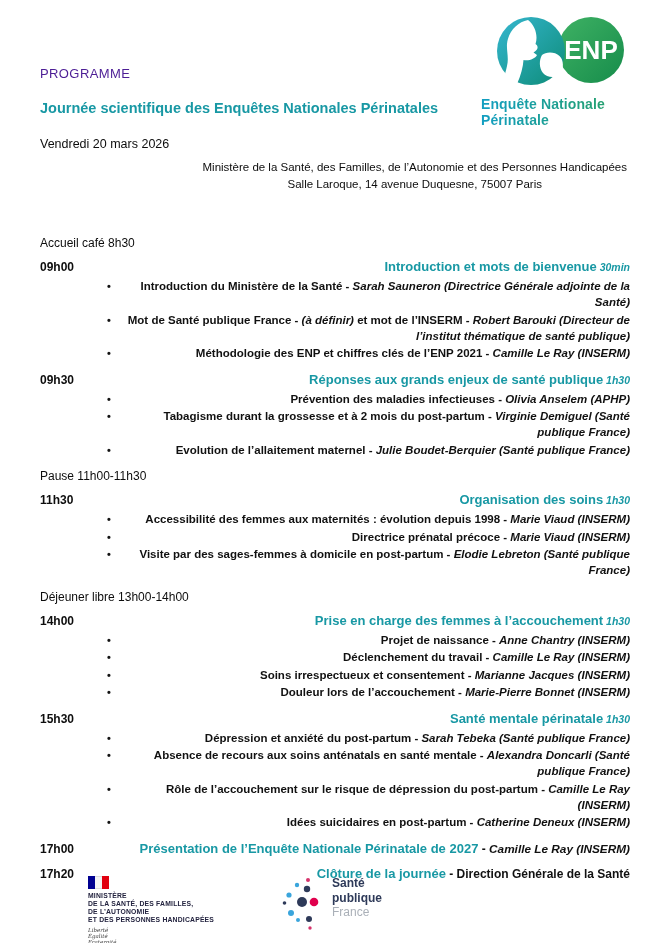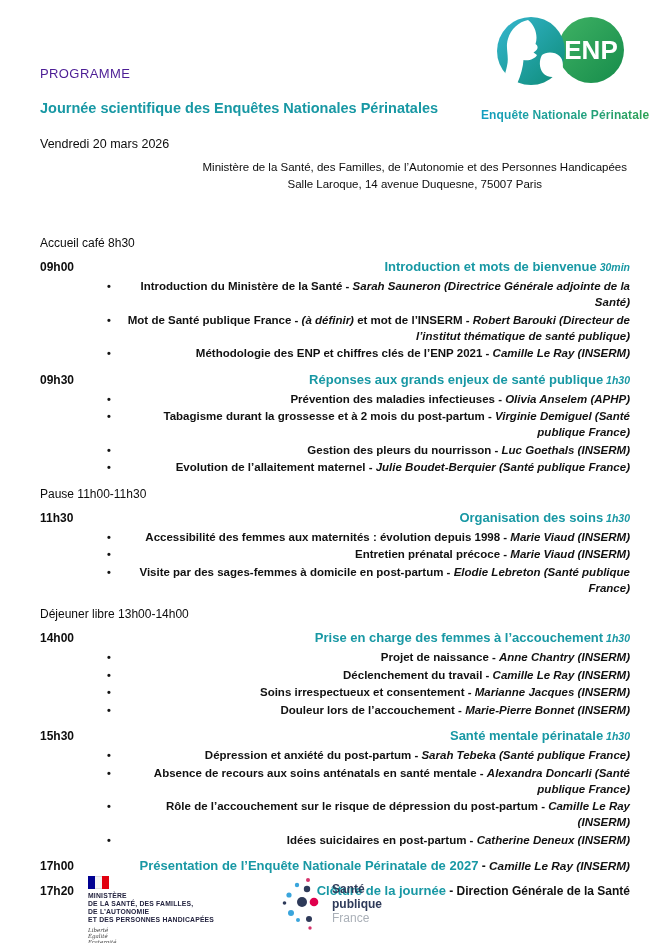--- a/index.html
+++ b/index.html
@@ -8,21 +8,21 @@
 
   
   .programme{position:absolute;left:40px;top:66px;font-size:13px;letter-spacing:.4px;color:#4c1d95;}
   .title{position:absolute;left:40px;top:100px;margin:0;font-size:14.5px;font-weight:bold;
          color:var(--accent,#1898a4);}
   .date{position:absolute;left:40px;top:137px;font-size:12.5px;color:#0d0d0d;}
   .venue{position:absolute;right:38px;top:159px;text-align:center;font-size:11.5px;line-height:16.5px;color:#0d0d0d;}
 
   
   .enp-logo{position:absolute;top:13px;right:14px;width:170px;text-align:left;}
-  .enp-caption{margin-top:15px;font-size:12px;font-weight:bold;letter-spacing:.1px;color:#17989d;}
+  .enp-caption{margin-top:3px;font-size:14px;font-weight:bold;letter-spacing:.1px;color:#17989d;}
   @supports ((-webkit-background-clip:text) or (background-clip:text)){
     .enp-caption{background:linear-gradient(90deg,#129ec2,#2ba152);
                  -webkit-background-clip:text;background-clip:text;color:transparent;}
   }
 
   
   .schedule{position:absolute;left:40px;top:226px;width:590px;font-size:11.5px;}
   .note{font-size:12px;color:#0d0d0d;margin:10px 0 9px 0;}
   .session{display:flex;margin-top:9px;margin-bottom:9px;}
   .time{flex:none;width:55px;font-size:12px;font-weight:bold;color:#0d0d0d;padding-top:1px;}
@@ -40,21 +40,21 @@
   .f-min{position:absolute;left:88px;top:876px;}
   .flag{display:flex;width:21px;height:13px;margin-bottom:3px;}
   .flag span{flex:1;}
   .flag .b{background:#000091;}
   .flag .w{background:#f4f4f4;border-top:1px solid #ddd;border-bottom:1px solid #ddd;}
   .flag .r{background:#e1000f;}
   .min-lines{font-size:6.8px;font-weight:bold;line-height:8px;letter-spacing:.2px;color:#23233f;}
   .motto{margin-top:3px;font-family:"DejaVu Serif",serif;font-style:italic;font-size:5.5px;
          line-height:6px;color:#3c3c3c;}
 
-  .f-spf{position:absolute;left:282px;top:876px;display:flex;align-items:center;}
+  .f-spf{position:absolute;left:282px;top:876px;display:flex;}
   .spf-text{margin-left:6px;font-size:12px;line-height:14.5px;}
   .spf-bold{font-weight:bold;color:#2e3a59;}
   .spf-light{color:#aab0b8;}
 
   .f-inserm{position:absolute;left:492px;top:880px;}
   .ins-name{position:relative;font-size:23px;font-weight:bold;letter-spacing:-.5px;color:#0b0b0b;line-height:24px;}
   .ins-dot{position:absolute;left:2px;top:25px;width:5px;height:5px;border-radius:50%;background:#ee3124;}
   .ins-tag{margin-top:8px;font-size:5.6px;line-height:7px;color:#222;}
   .redline{display:inline-block;width:26px;height:1px;background:#ee3124;vertical-align:middle;margin:0 3px;}
   .ins-tag .row2{padding-left:14px;}
@@ -108,33 +108,32 @@
           </ul>
         </div>
       </div>
       <div class="session">
         <div class="time">09h30</div>
         <div class="content">
           <div class="heading"><span class="h-title">Réponses aux grands enjeux de santé publique</span><span class="dur"> 1h30</span></div>
           <ul>
             <li><span>Prévention des maladies infectieuses - </span><span class="it">Olivia Anselem (APHP)</span></li>
             <li><span>Tabagisme durant la grossesse et à 2 mois du post-partum - </span><span class="it">Virginie Demiguel (Santé publique France)</span></li>
-            <li><span>Gestion des pleurs du nourrisson - </span><span class="it">Luc Goethals (INSERM)</span></li>
             <li><span>Evolution de l’allaitement maternel - </span><span class="it">Julie Boudet-Berquier (Santé publique France)</span></li>
           </ul>
         </div>
       </div>
       <div class="note">Pause 11h00-11h30</div>
       <div class="session">
         <div class="time">11h30</div>
         <div class="content">
           <div class="heading"><span class="h-title">Organisation des soins</span><span class="dur"> 1h30</span></div>
           <ul>
             <li><span>Accessibilité des femmes aux maternités : évolution depuis 1998 - </span><span class="it">Marie Viaud (INSERM)</span></li>
-            <li><span>Entretien prénatal précoce - </span><span class="it">Marie Viaud (INSERM)</span></li>
+            <li><span>Directrice prénatal précoce - </span><span class="it">Marie Viaud (INSERM)</span></li>
             <li><span>Visite par des sages-femmes à domicile en post-partum - </span><span class="it">Elodie Lebreton (Santé publique France)</span></li>
           </ul>
         </div>
       </div>
       <div class="note">Déjeuner libre 13h00-14h00</div>
       <div class="session">
         <div class="time">14h00</div>
         <div class="content">
           <div class="heading"><span class="h-title">Prise en charge des femmes à l’accouchement</span><span class="dur"> 1h30</span></div>
           <ul>

